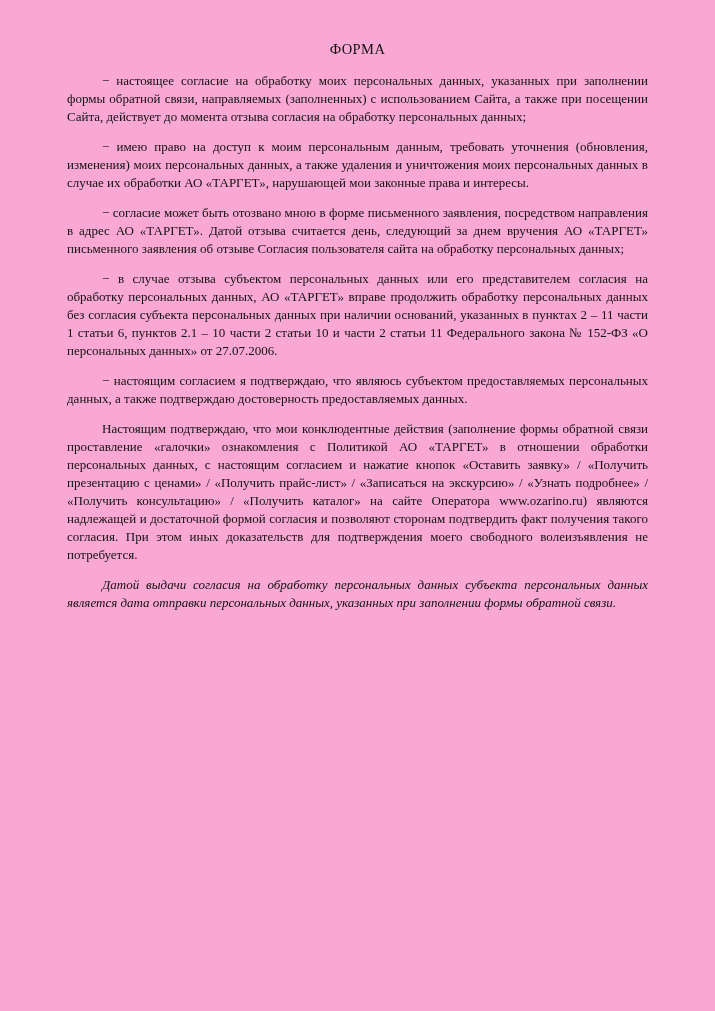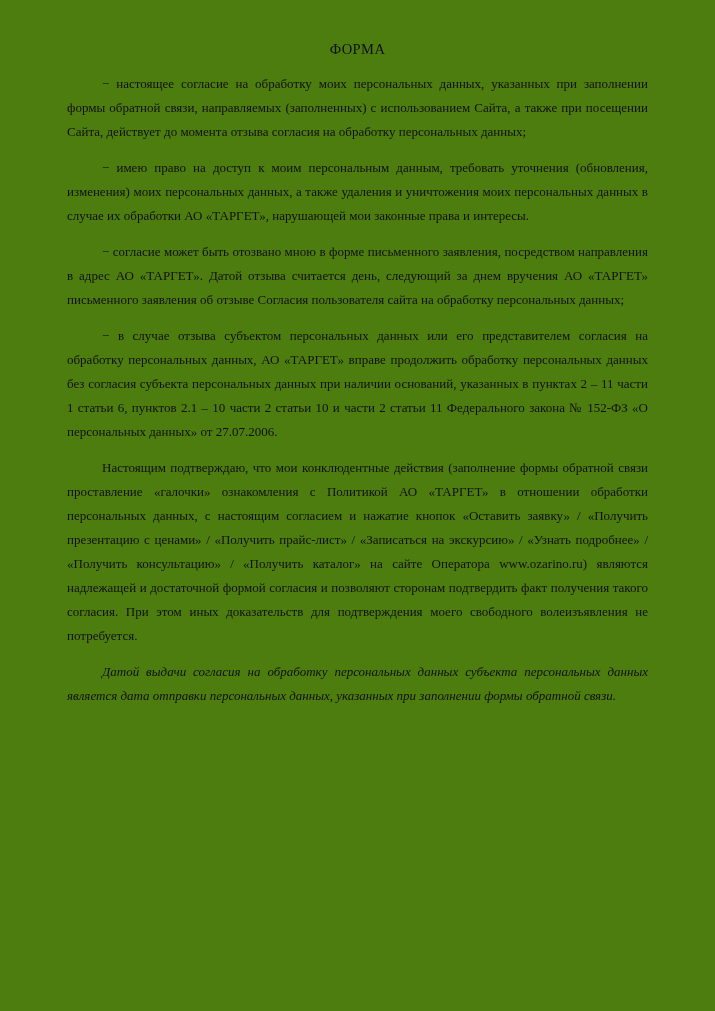--- a/index.html
+++ b/index.html
@@ -10,21 +10,21 @@
   }
   body {
     font-family: "Liberation Serif", "DejaVu Serif", serif;
     color: #111111;
     -webkit-font-smoothing: antialiased;
   }
   .page {
     position: relative;
     width: 715px;
     height: 1011px;
-    background: #4d7c0f;
+    background: #f9a8d4;
     overflow: hidden;
     box-sizing: border-box;
   }
   .content {
     position: absolute;
     left: 67px;
     top: 40px;
     width: 581px;
   }
   .doc-title {
@@ -37,21 +37,21 @@
   }
   .lead {
     font-size: 13px;
     line-height: 19px;
     text-align: left;
     text-indent: 35px;
     margin: 0 0 12px 0;
   }
   p.body-par {
     font-size: 13px;
-    line-height: 24px;
+    line-height: 18px;
     text-align: justify;
     text-indent: 35px;
     margin: 0 0 12px 0;
     hyphens: none;
   }
   p.body-par:last-child {
     margin-bottom: 0;
     font-style: italic;
   }
   .block-gap {
@@ -68,19 +68,20 @@
 
 
     <p class="body-par">− настоящее согласие на обработку моих персональных данных, указанных при заполнении формы обратной связи, направляемых (заполненных) с использованием Сайта, а также при посещении Сайта, действует до момента отзыва согласия на обработку персональных данных;</p>
 
     <p class="body-par">− имею право на доступ к моим персональным данным, требовать уточнения (обновления, изменения) моих персональных данных, а также удаления и уничтожения моих персональных данных в случае их обработки АО «ТАРГЕТ», нарушающей мои законные права и интересы.</p>
 
     <p class="body-par">− согласие может быть отозвано мною в форме письменного заявления, посредством направления в адрес АО «ТАРГЕТ». Датой отзыва считается день, следующий за днем вручения АО «ТАРГЕТ» письменного заявления об отзыве Согласия пользователя сайта на обработку персональных данных;</p>
 
     <p class="body-par">− в случае отзыва субъектом персональных данных или его представителем согласия на обработку персональных данных, АО «ТАРГЕТ» вправе продолжить обработку персональных данных без согласия субъекта персональных данных при наличии оснований, указанных в пунктах 2 – 11 части 1 статьи 6, пунктов 2.1 – 10 части 2 статьи 10 и части 2 статьи 11 Федерального закона № 152-ФЗ «О персональных данных» от 27.07.2006.</p>
 
+    <p class="body-par">− настоящим согласием я подтверждаю, что являюсь субъектом предоставляемых персональных данных, а также подтверждаю достоверность предоставляемых данных.</p>
 
     <p class="body-par block-gap">Настоящим подтверждаю, что мои конклюдентные действия (заполнение формы обратной связи проставление «галочки» ознакомления с Политикой АО «ТАРГЕТ» в отношении обработки персональных данных, с настоящим согласием и нажатие кнопок «Оставить заявку» / «Получить презентацию с ценами» / «Получить прайс-лист» / «Записаться на экскурсию» / «Узнать подробнее» / «Получить консультацию» / «Получить каталог» на сайте Оператора www.ozarino.ru) являются надлежащей и достаточной формой согласия и позволяют сторонам подтвердить факт получения такого согласия. При этом иных доказательств для подтверждения моего свободного волеизъявления не потребуется.</p>
 
     <p class="body-par block-gap">Датой выдачи согласия на обработку персональных данных субъекта персональных данных является дата отправки персональных данных, указанных при заполнении формы обратной связи.</p>
 
   </div>
 </div>
 
 </body></html>

